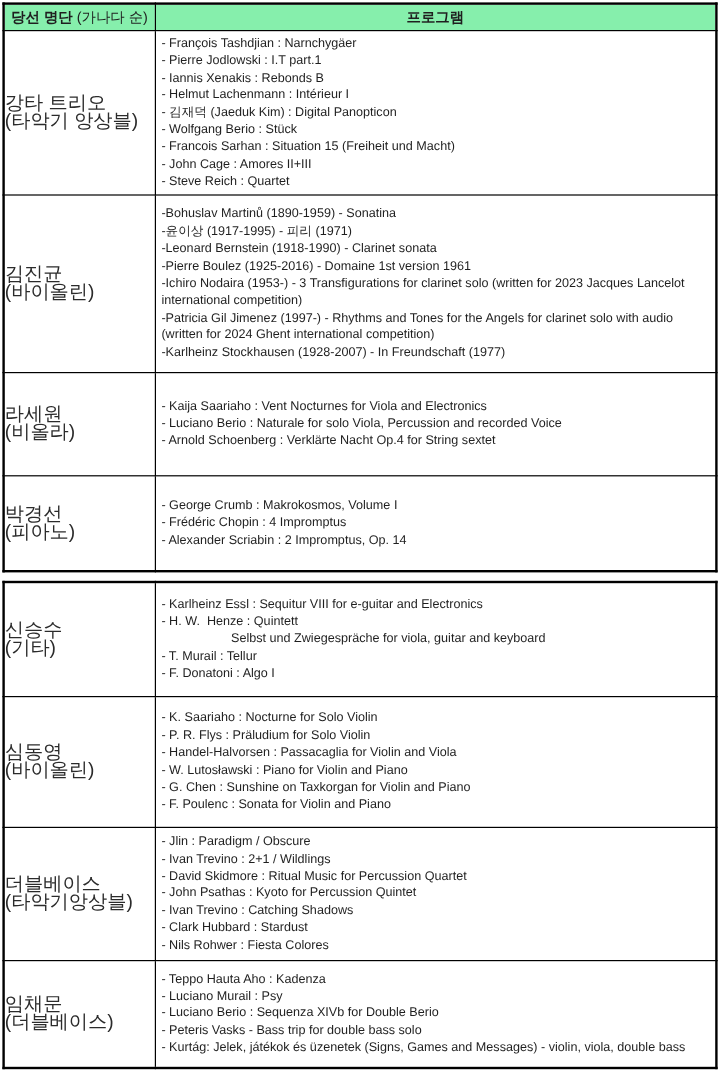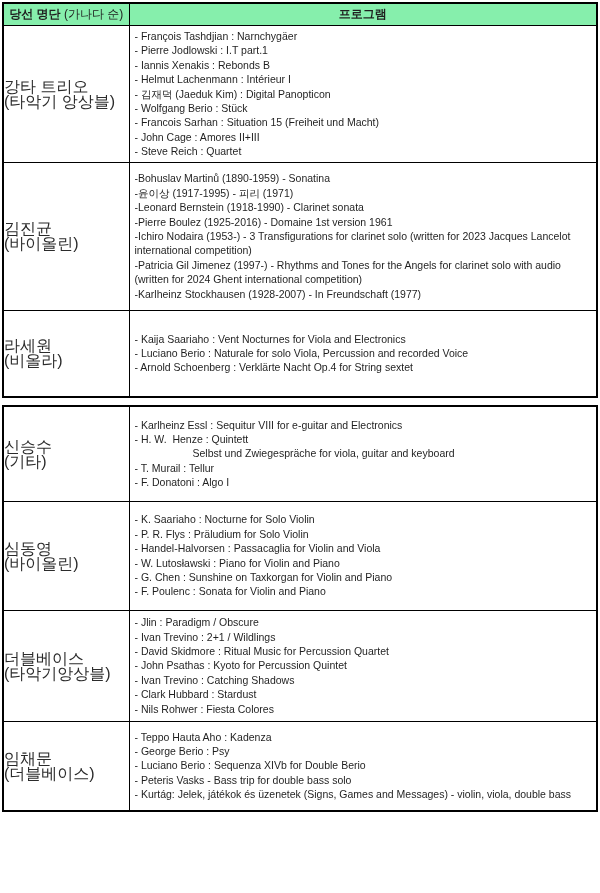--- a/index.html
+++ b/index.html
@@ -114,20 +114,31 @@
           <td class="name-cell" style="height: 85px;">
             <div>라세원</div>
             <div>(비올라)</div>
           </td>
           <td class="prog-cell">
             <div class="prog-line">- Kaija Saariaho : Vent Nocturnes for Viola and Electronics</div>
             <div class="prog-line">- Luciano Berio : Naturale for solo Viola, Percussion and recorded Voice</div>
             <div class="prog-line">- Arnold Schoenberg : Verklärte Nacht Op.4 for String sextet</div>
           </td>
         </tr>
+        <tr>
+          <td class="name-cell" style="height: 78px;">
+            <div>박경선</div>
+            <div>(피아노)</div>
+          </td>
+          <td class="prog-cell">
+            <div class="prog-line">- George Crumb : Makrokosmos, Volume I</div>
+            <div class="prog-line">- Frédéric Chopin : 4 Impromptus</div>
+            <div class="prog-line">- Alexander Scriabin : 2 Impromptus, Op. 14</div>
+          </td>
+        </tr>
       </tbody>
   </table>
 
   <table class="tbl tbl2">
     <colgroup>
       <col style="width:126px">
       <col>
     </colgroup>
     <tbody id="tbody-1">
         <tr>
@@ -172,21 +183,21 @@
             <div class="prog-line">- Nils Rohwer : Fiesta Colores</div>
           </td>
         </tr>
         <tr>
           <td class="name-cell" style="height: 88px;">
             <div>임채문</div>
             <div>(더블베이스)</div>
           </td>
           <td class="prog-cell">
             <div class="prog-line">- Teppo Hauta Aho : Kadenza</div>
-            <div class="prog-line">- George Berio : Psy</div>
+            <div class="prog-line">- Luciano Murail : Psy</div>
             <div class="prog-line">- Luciano Berio : Sequenza XIVb for Double Berio</div>
             <div class="prog-line">- Peteris Vasks - Bass trip for double bass solo</div>
             <div class="prog-line">- Kurtág: Jelek, játékok és üzenetek (Signs, Games and Messages) - violin, viola, double bass</div>
           </td>
         </tr>
       </tbody>
   </table>
 
 </div>
 

